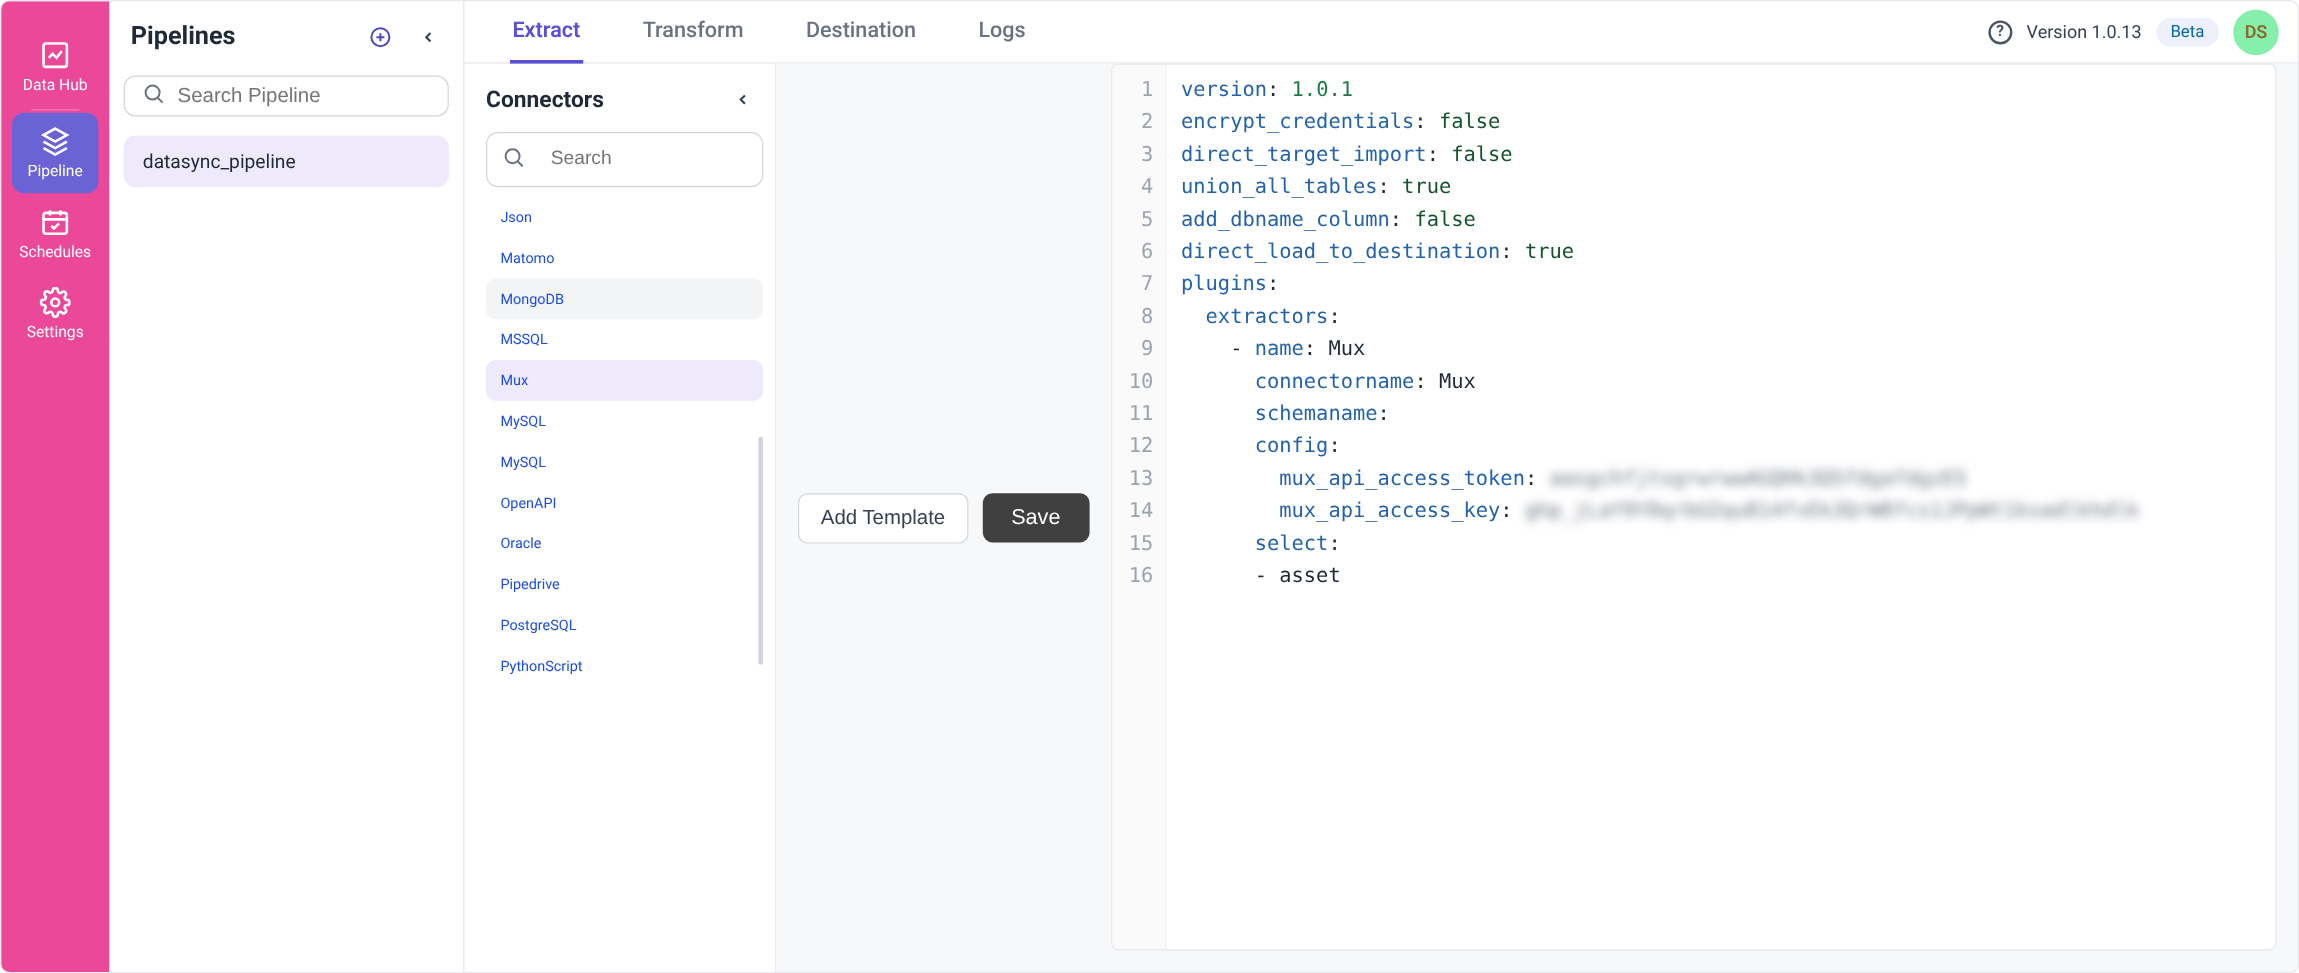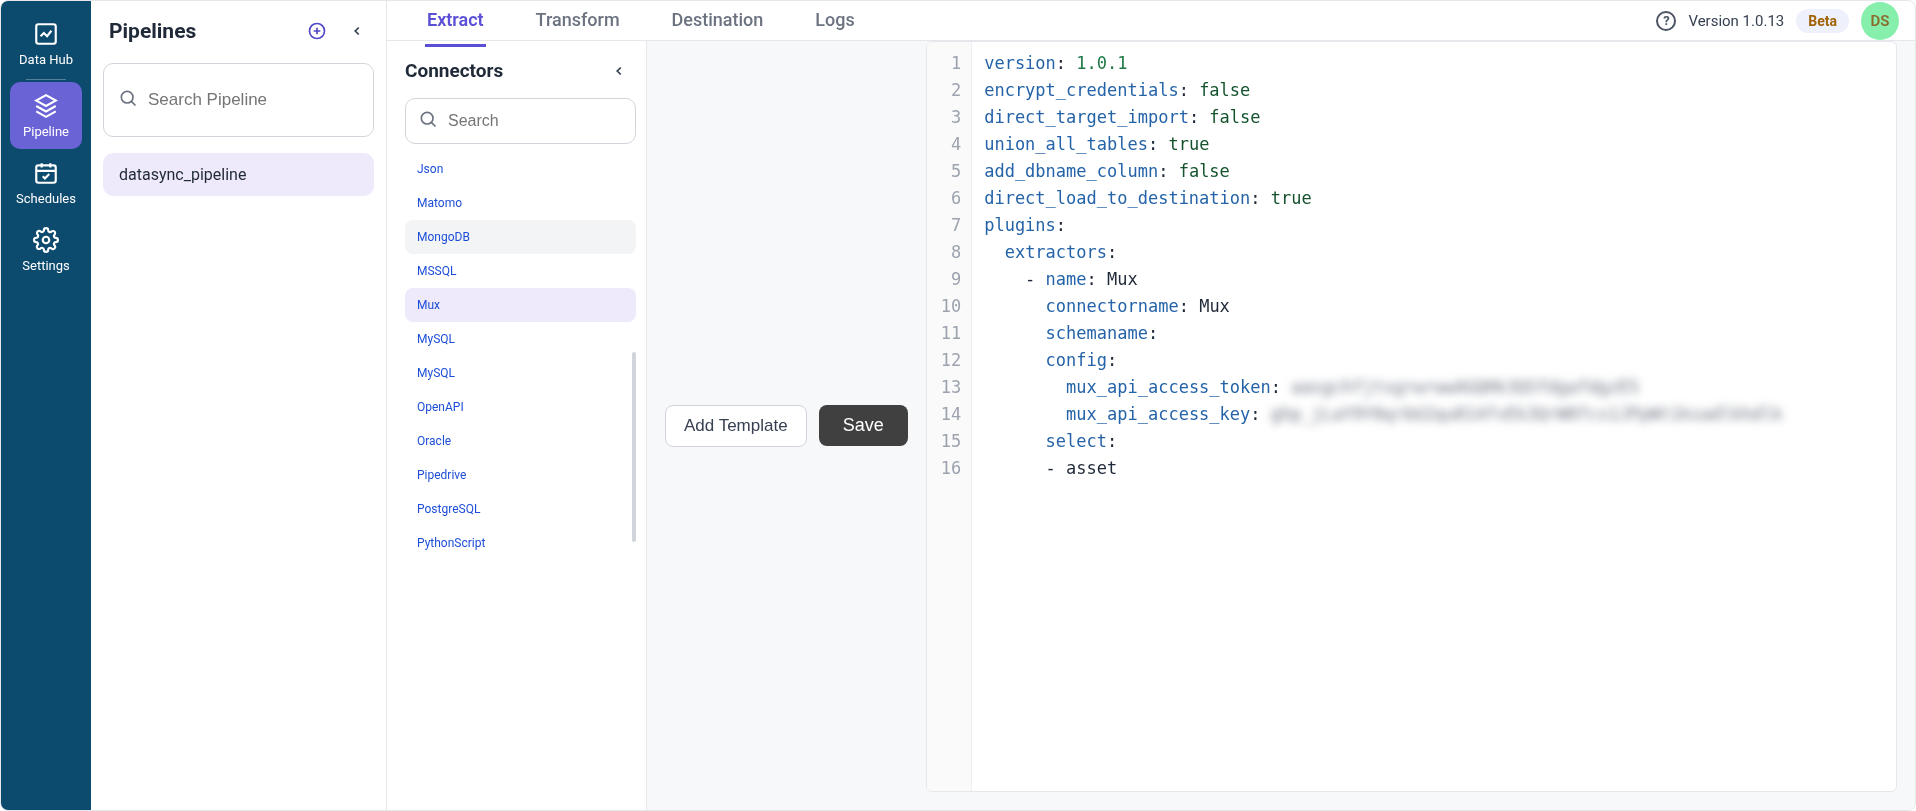--- a/index.html
+++ b/index.html
@@ -1,60 +1,60 @@
 <!DOCTYPE html>
 <html><head>
 <meta charset="utf-8">
 <style>
 * { margin: 0; padding: 0; box-sizing: border-box; }
 body { font-family: -apple-system, BlinkMacSystemFont, 'Segoe UI', Roboto, sans-serif; background: #fff; color: #1f2937; height: 811px; width: 1916px; overflow: hidden; }
 
 .app { display: flex; height: 100%; border: 1px solid #e5e7eb; border-radius: 8px; overflow: hidden; }
 
 
-.nav-rail { width: 90px; background: #0c4a6e; display: flex; flex-direction: column; align-items: center; padding: 9px 0; gap: 0; flex-shrink: 0; }
+.nav-rail { width: 90px; background: #ec4899; display: flex; flex-direction: column; align-items: center; padding: 21px 0; gap: 0; flex-shrink: 0; }
 .nav-item { width: 72px; display: flex; flex-direction: column; align-items: center; gap: 4px; padding: 10px 0; color: #fff; font-size: 13px; cursor: pointer; border-radius: 10px; }
 .nav-item.active { background: #6a63d6; }
 .nav-item .icon { width: 28px; height: 28px; display: flex; align-items: center; justify-content: center; }
 .nav-divider { width: 40px; height: 1px; background: rgba(255,255,255,0.3); margin: 2px 0; }
 
 
 .pipelines-panel { width: 296px; border-right: 1px solid #e5e7eb; display: flex; flex-direction: column; padding: 14px 12px; gap: 16px; flex-shrink: 0; }
 .pipelines-header { display: flex; align-items: center; justify-content: space-between; padding: 4px 6px; }
 .pipelines-title { font-size: 21px; font-weight: 700; }
 .pipelines-actions { display: flex; gap: 18px; align-items: center; }
 .icon-btn { width: 22px; height: 22px; display: flex; align-items: center; justify-content: center; cursor: pointer; color: #4f46c8; }
-.search-box { display: flex; align-items: center; gap: 10px; border: 1px solid #d1d5db; border-radius: 10px; padding: 24px 14px; color: #6b7280; }
+.search-box { display: flex; align-items: center; gap: 10px; border: 1px solid #d1d5db; border-radius: 10px; padding: 4px 14px; color: #6b7280; }
 .search-box input { border: none; outline: none; font-size: 17px; color: #374151; flex: 1; background: transparent; }
 .pipeline-list { display: flex; flex-direction: column; gap: 6px; }
 .pipeline-item { padding: 12px 16px; border-radius: 10px; font-size: 16px; cursor: pointer; }
 .pipeline-item.selected { background: #eee9fb; color: #1f2937; }
 
 
 .main { flex: 1; display: flex; flex-direction: column; min-width: 0; }
 
 
-.topbar { height: 40px; display: flex; align-items: center; border-bottom: 1px solid #e5e7eb; padding: 0 16px; }
+.topbar { height: 52px; display: flex; align-items: center; border-bottom: 1px solid #e5e7eb; padding: 0 16px; }
 .tabs { display: flex; gap: 48px; margin-left: 22px; }
 .tab { font-size: 18px; color: #6b7280; padding: 14px 2px; cursor: pointer; border-bottom: 3px solid transparent; font-weight: 500; }
 .tab.active { color: #5b4fd6; border-bottom-color: #5b4fd6; font-weight: 600; }
 .topbar-right { margin-left: auto; display: flex; align-items: center; gap: 12px; }
 .help-icon { width: 20px; height: 20px; border: 2px solid #4b5563; border-radius: 50%; display: flex; align-items: center; justify-content: center; font-size: 13px; font-weight: 700; color: #4b5563; cursor: pointer; }
 .version-text { font-size: 15px; color: #374151; }
-.beta-badge { background: #eef0fb; color: #a16207; padding: 4px 12px; border-radius: 14px; font-size: 14px; font-weight: 700; }
+.beta-badge { background: #eef0fb; color: #0369a1; padding: 4px 12px; border-radius: 14px; font-size: 14px; font-weight: 400; }
 .avatar { width: 38px; height: 38px; border-radius: 50%; background: #86efac; color: #8b6b2e; display: flex; align-items: center; justify-content: center; font-weight: 600; font-size: 15px; }
 
 
 .content { flex: 1; display: flex; min-height: 0; }
 
 
 .connectors-panel { width: 260px; border-right: 1px solid #e5e7eb; display: flex; flex-direction: column; padding: 18px 10px 0 18px; }
 .connectors-header { display: flex; align-items: center; justify-content: space-between; padding-right: 6px; }
 .connectors-title { font-size: 19px; font-weight: 700; }
-.connectors-search { display: flex; align-items: center; gap: 10px; border: 1px solid #d1d5db; border-radius: 10px; padding: 10px 12px; margin-top: 16px; color: #6b7280; }
+.connectors-search { display: flex; align-items: center; gap: 21px; border: 1px solid #d1d5db; border-radius: 10px; padding: 10px 12px; margin-top: 16px; color: #6b7280; }
 .connectors-search input { border: none; outline: none; font-size: 16px; flex: 1; background: transparent; }
 .connectors-list { margin-top: 8px; overflow-y: auto; position: relative; }
 .connector-item { padding: 10px 12px; font-size: 12px; border-radius: 8px; cursor: pointer; color: #1d4ed8; }
 .connector-item.hover { background: #f3f4f6; }
 .connector-item.selected { background: #eee9fb; }
 .connectors-scrollbar { position: absolute; right: 0; top: 200px; width: 4px; height: 190px; background: #d1d5db; border-radius: 2px; }
 
 
 .editor-panel { flex: 1; display: flex; flex-direction: row; background: #f7f8fa; min-width: 0; }
 .editor-toolbar { display: flex; align-items: center; padding: 16px 18px; gap: 12px; }

